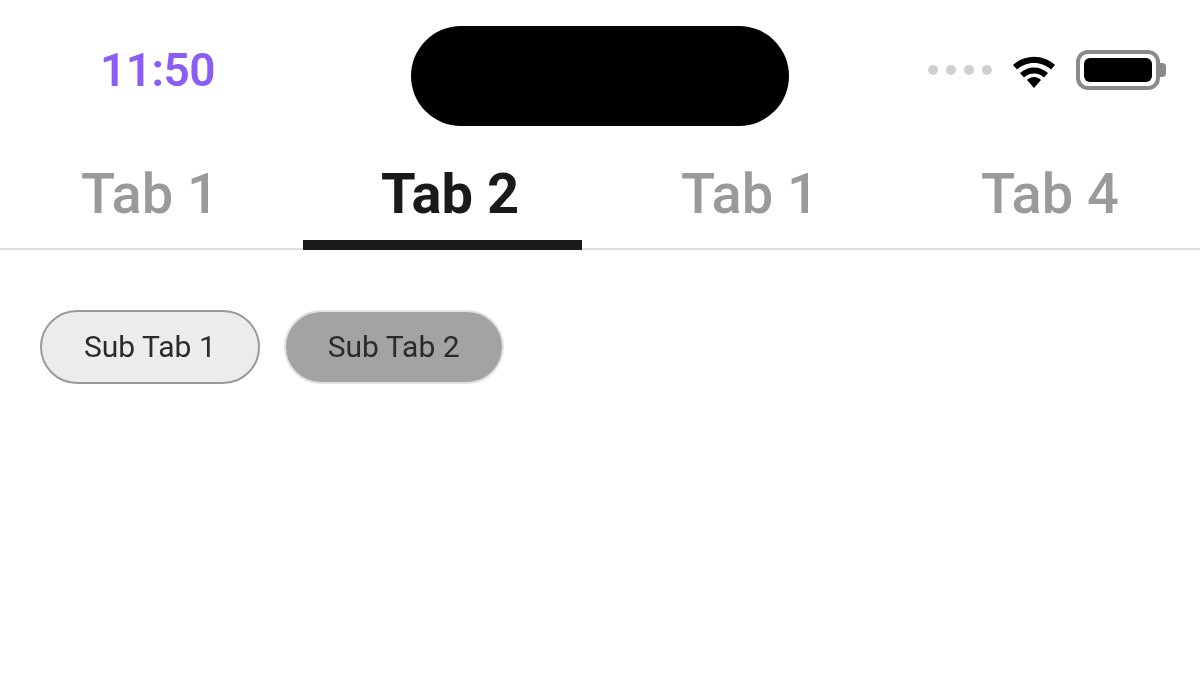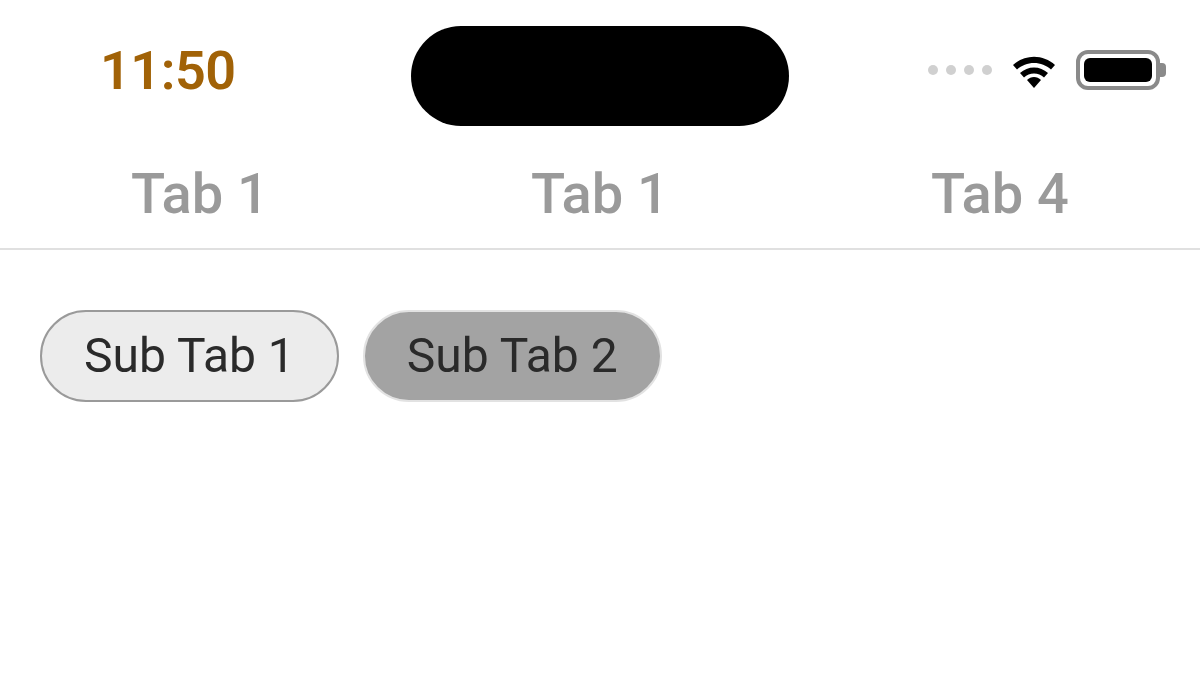--- a/index.html
+++ b/index.html
@@ -16,23 +16,23 @@
     }
     .status-bar {
       display: flex;
       align-items: center;
       justify-content: space-between;
       height: 140px;
       padding: 0 40px 0 100px;
       position: relative;
     }
     .status-time {
-      font-size: 54px;
+      font-size: 46px;
       font-weight: 600;
-      color: #a16207;
+      color: #8b5cf6;
       letter-spacing: -0.5px;
     }
     .notch {
       position: absolute;
       left: 50%;
       transform: translateX(-50%);
       top: 26px;
       width: 378px;
       height: 100px;
       background: #000;
@@ -111,21 +111,21 @@
       right: 18px;
       height: 10px;
       background: #1a1a1a;
     }
     .sub-tab-row {
       display: flex;
       gap: 24px;
       padding: 60px 40px 0 40px;
     }
     .sub-tab {
-      font-size: 48px;
+      font-size: 30px;
       font-weight: 400;
       color: #2a2a2a;
       padding: 20px 42px;
       border-radius: 50px;
       cursor: pointer;
       border: 2px solid transparent;
       line-height: 1;
     }
     .sub-tab.selected {
       background: #ececec;
@@ -158,20 +158,21 @@
     </div>
     <div class="battery">
       <div class="battery-fill"></div>
       <div class="battery-tip"></div>
     </div>
   </div>
 </div>
 
 <div class="tab-bar">
   <div class="tab">Tab 1</div>
+  <div class="tab active">Tab 2</div>
   <div class="tab">Tab 1</div>
   <div class="tab">Tab 4</div>
 </div>
 
 <div class="sub-tab-row">
   <div class="sub-tab selected">Sub Tab 1</div>
   <div class="sub-tab unselected">Sub Tab 2</div>
 </div>
 
 </body></html>

